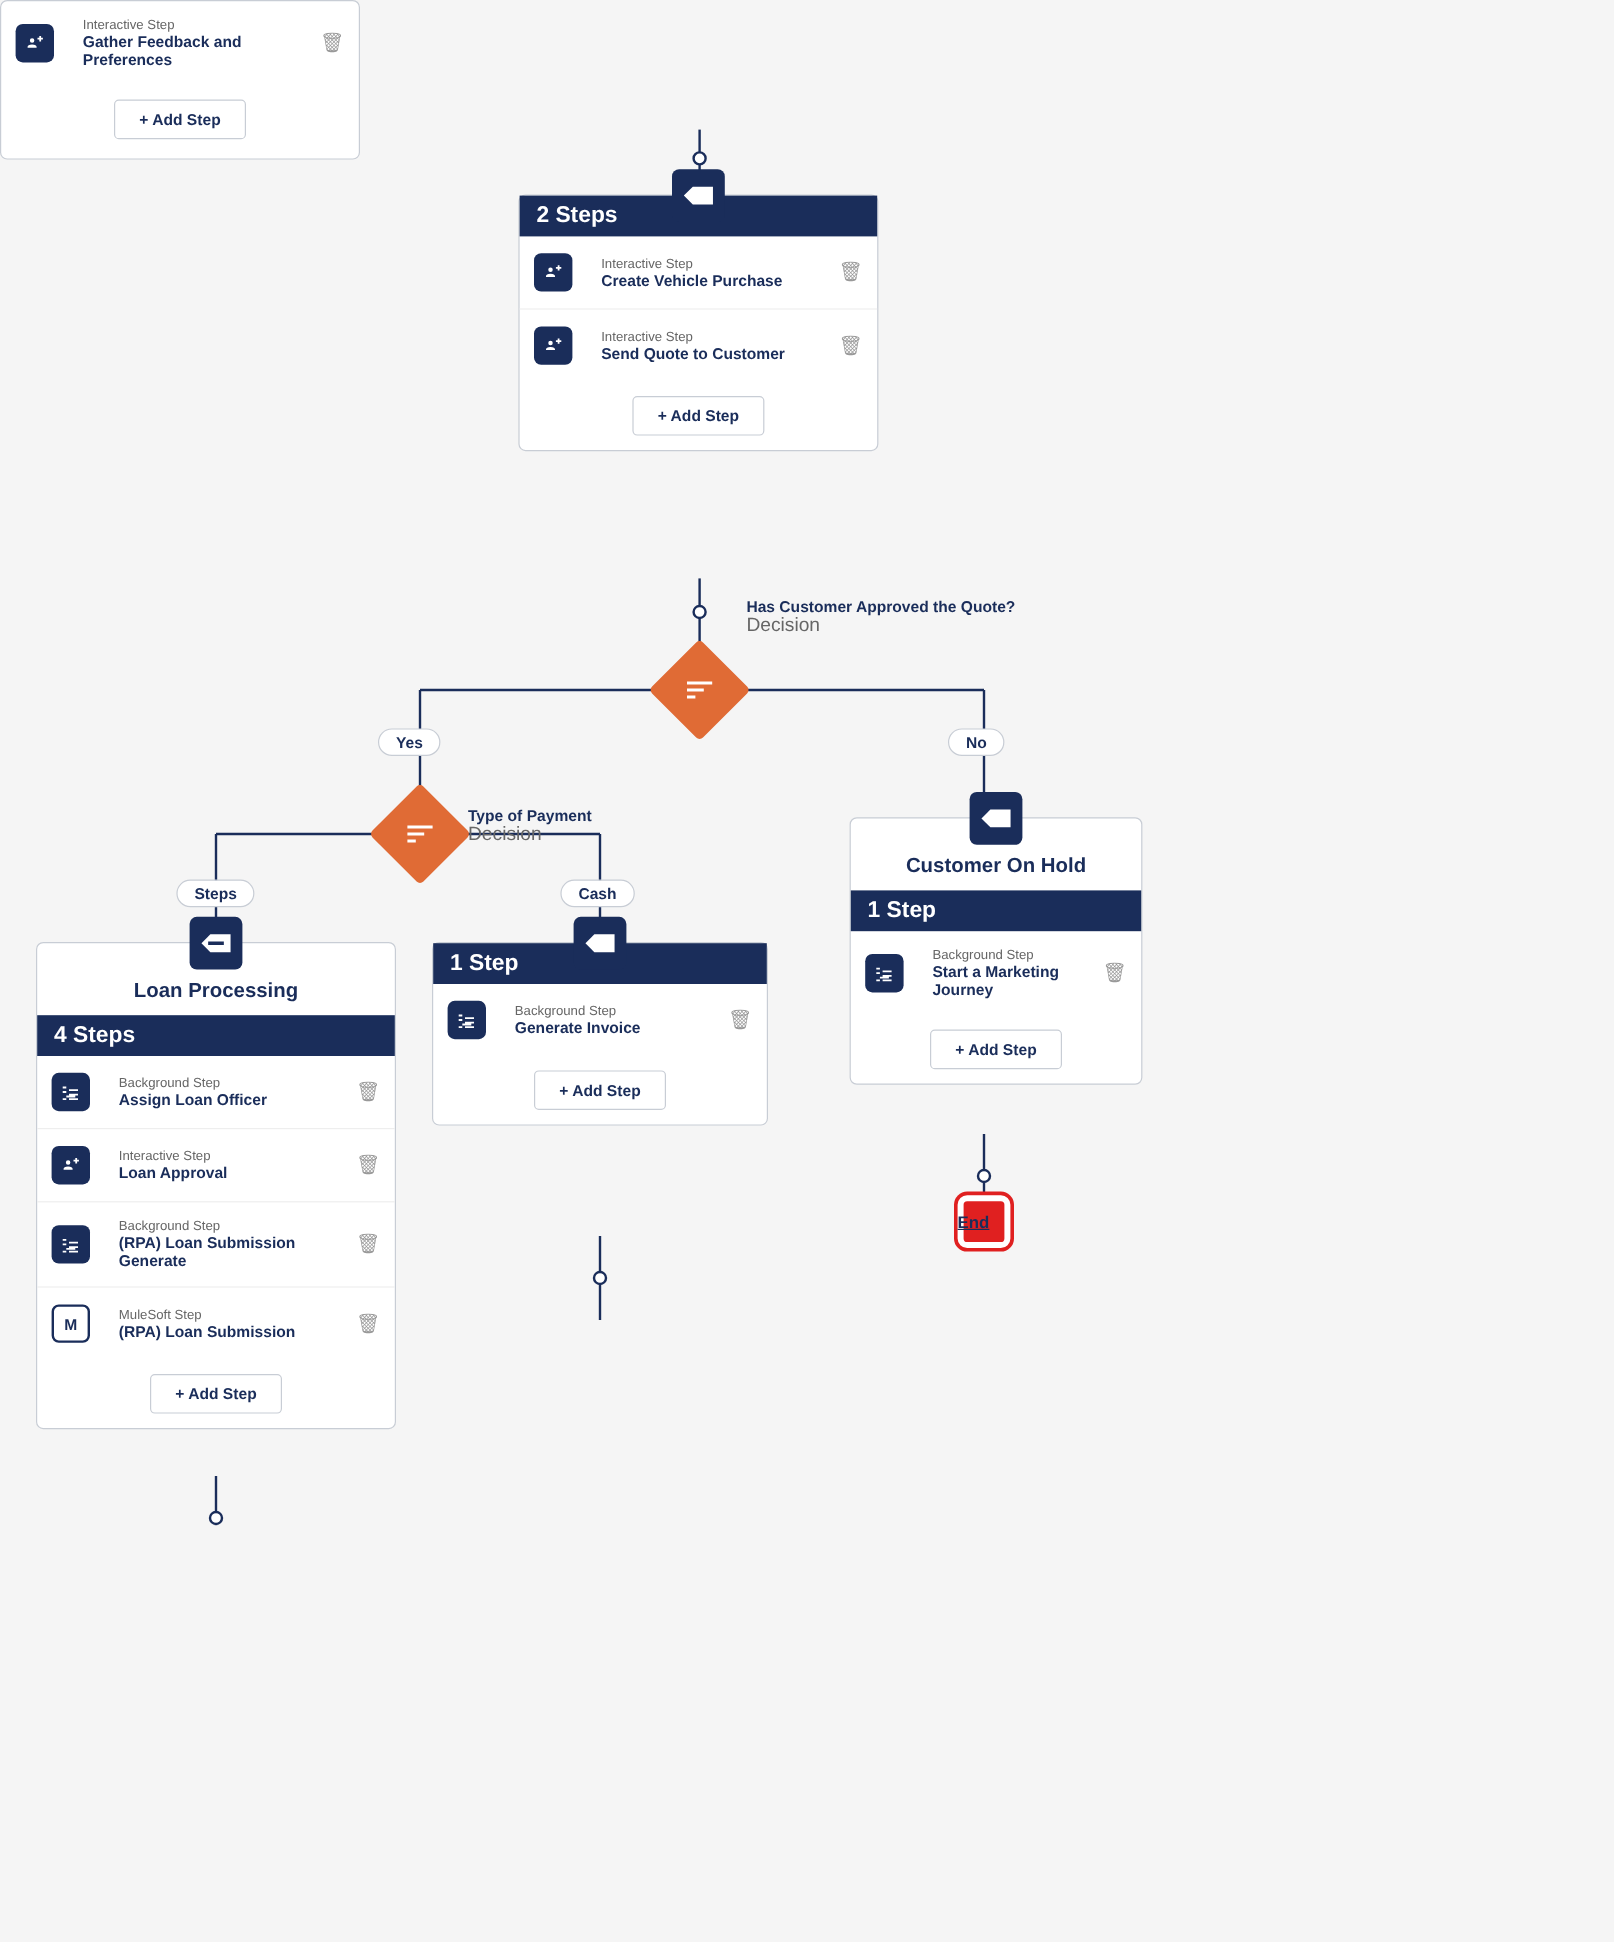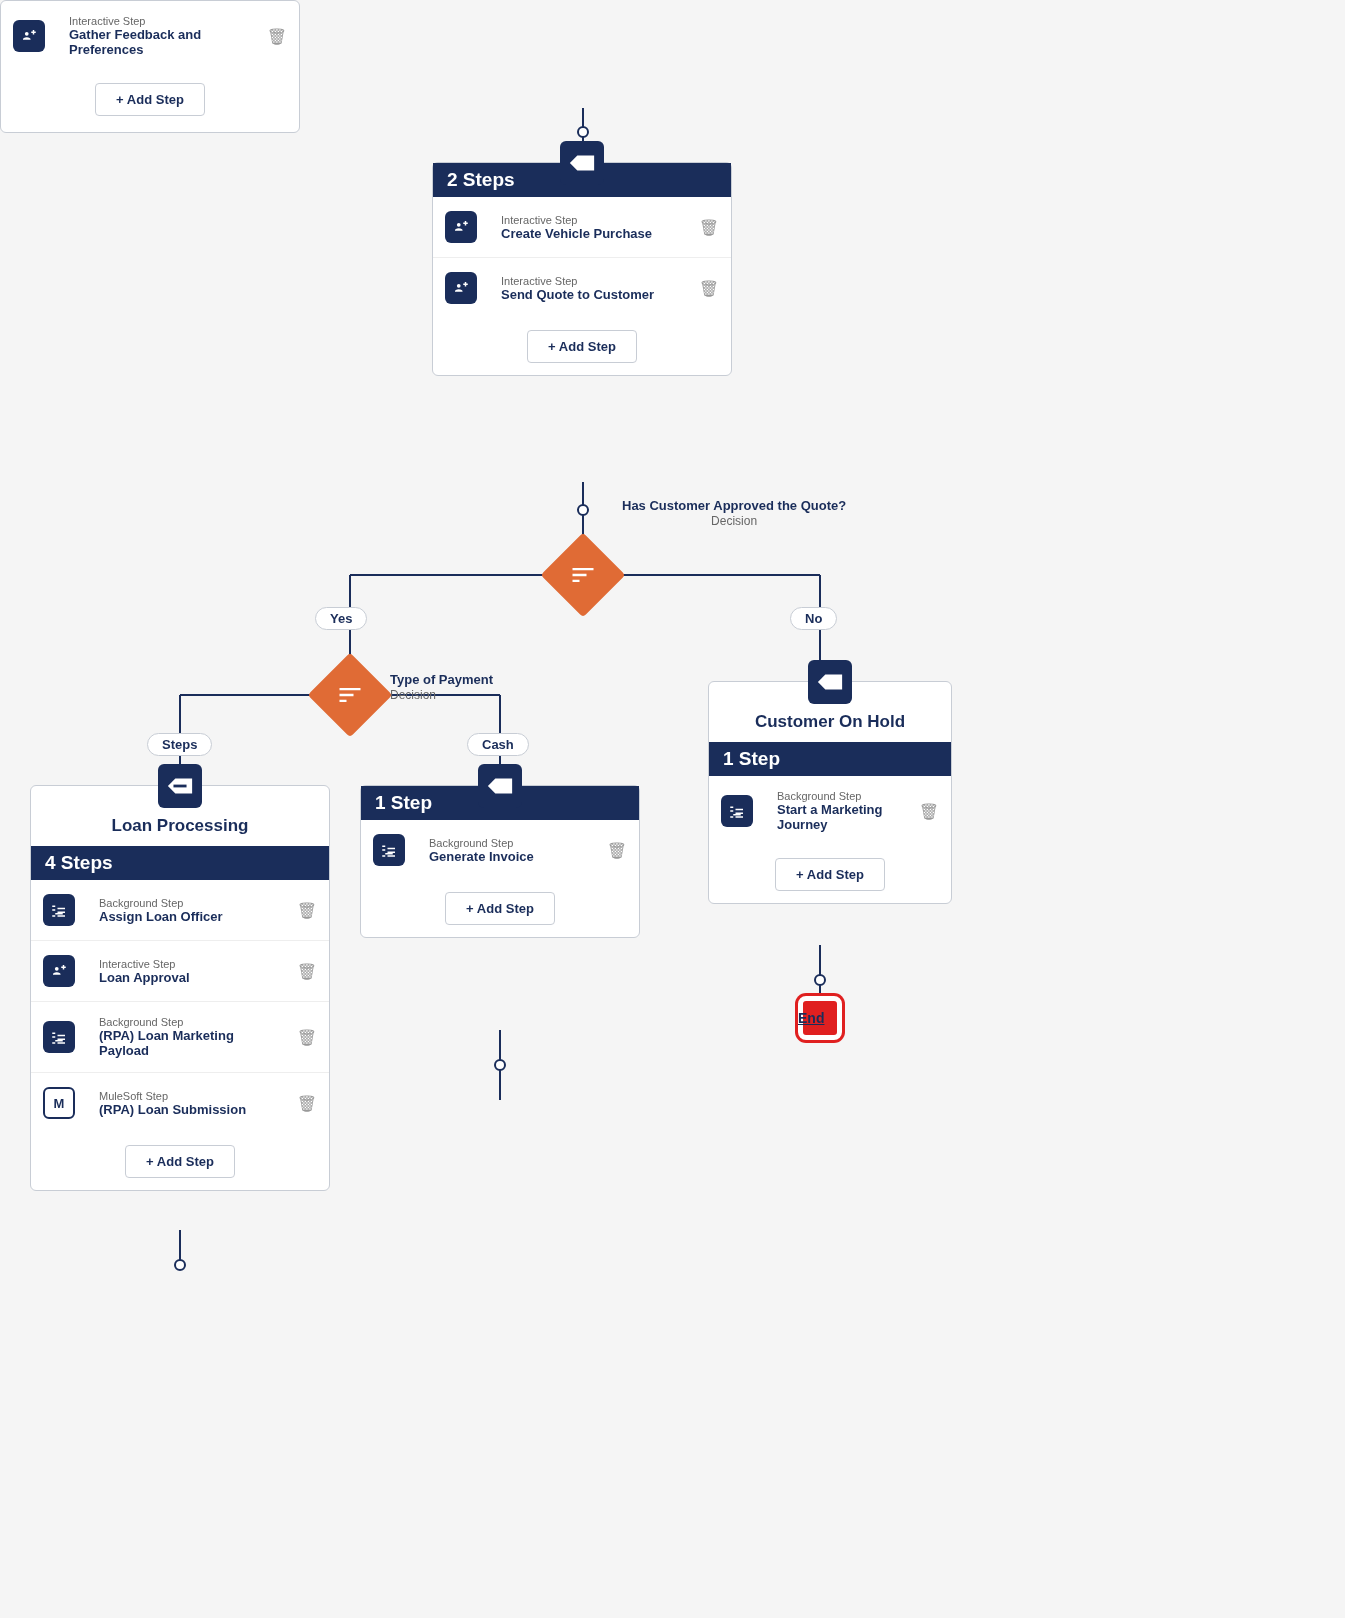--- a/index.html
+++ b/index.html
@@ -129,21 +129,21 @@
       width: 28px;
       height: 28px;
       transform: rotate(-45deg);
     }
     .decision-label {
       position: absolute;
       font-size: 13px;
       color: #1a2d5a;
     }
     .decision-label strong { display: block; font-weight: 700; }
-    .decision-label span { color: #666; font-size: 12px; }
+    .decision-label span { color: #666; font-size: 16px; }
 
     
     .branch-label {
       position: absolute;
       background: #fff;
       border: 1.5px solid #c8cdd5;
       border-radius: 20px;
       padding: 3px 14px;
       font-size: 13px;
       font-weight: 600;
@@ -291,21 +291,21 @@
 
   <div style="position:absolute; left:553px; top:545px; width:60px; height:60px;">
     <div class="decision-diamond"></div>
     <div class="decision-diamond-inner">
       <svg viewBox="0 0 24 24" style="transform:rotate(0deg); width:28px; height:28px; fill:#fff;">
           <path d="M3 18h6v-2H3v2zM3 6v2h18V6H3zm0 7h12v-2H3v2z"></path>
         </svg>
     </div>
   </div>
 
-  <div class="decision-label" style="left:622px; top:498px;text-align:center;">
+  <div class="decision-label" style="left:622px; top:498px;">
     <strong>Has Customer Approved the Quote?</strong>
     <span>Decision</span>
   </div>
 
   <div class="branch-label" style="left:315px; top:607px;">Yes</div>
 
   <div class="branch-label" style="left:790px; top:607px;">No</div>
 
   <div style="position:absolute; left:320px; top:665px; width:60px; height:60px;">
     <div class="decision-diamond"></div>
@@ -362,21 +362,21 @@
     </div>
 
     <div class="step-item">
       <div class="step-icon">
         <svg viewBox="0 0 24 24" fill="#fff">
             <path d="M7 16v2h10v-2H7zm-4 5h4v-2H3v2zm0-8h4V11H3v2zm0-5h4V6H3v2zm7 13h10v-2H10v2zm0-5h10v-2H10v2zm0-5h10V9H10v2z"></path>
           </svg>
       </div>
       <div class="step-text">
         <div class="step-type">Background Step</div>
-        <div class="step-name">(RPA) Loan Marketing Payload</div>
+        <div class="step-name">(RPA) Loan Submission Generate</div>
       </div>
       <div class="step-delete">🗑</div>
     </div>
 
     <div class="step-item">
       <div class="step-icon" style="background:#fff; border:2px solid #1a2d5a;">
         <span style="font-size:13px; font-weight:800; color:#1a2d5a;">M</span>
       </div>
       <div class="step-text">
         <div class="step-type">MuleSoft Step</div>

